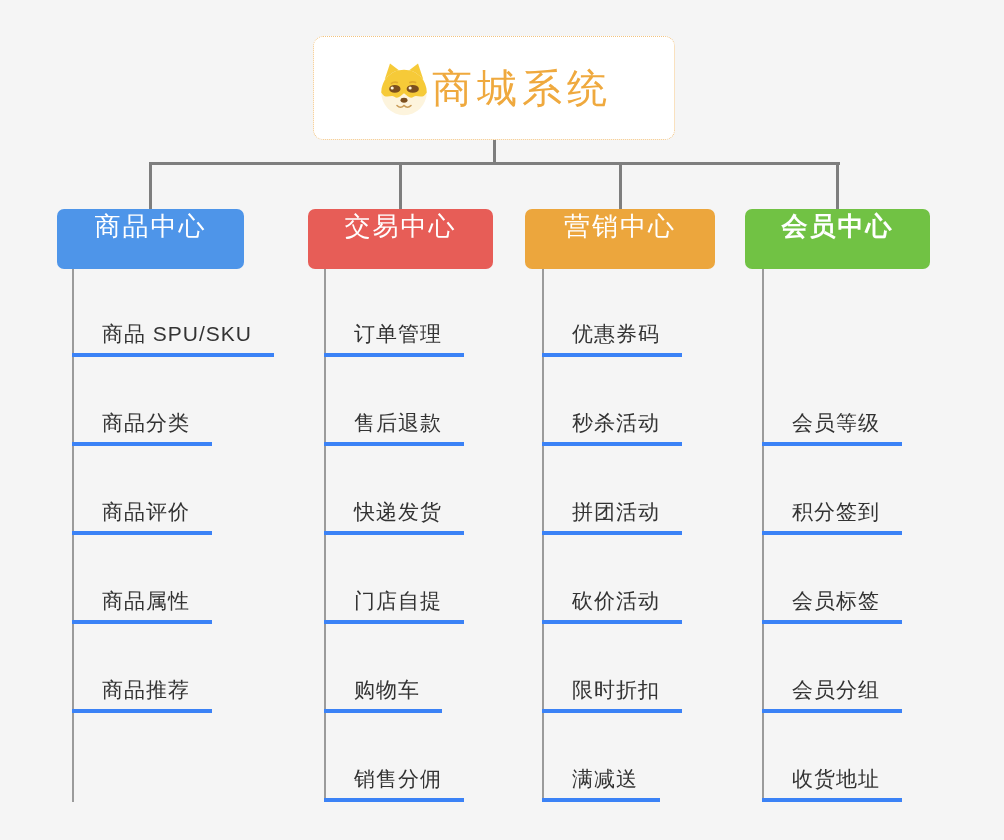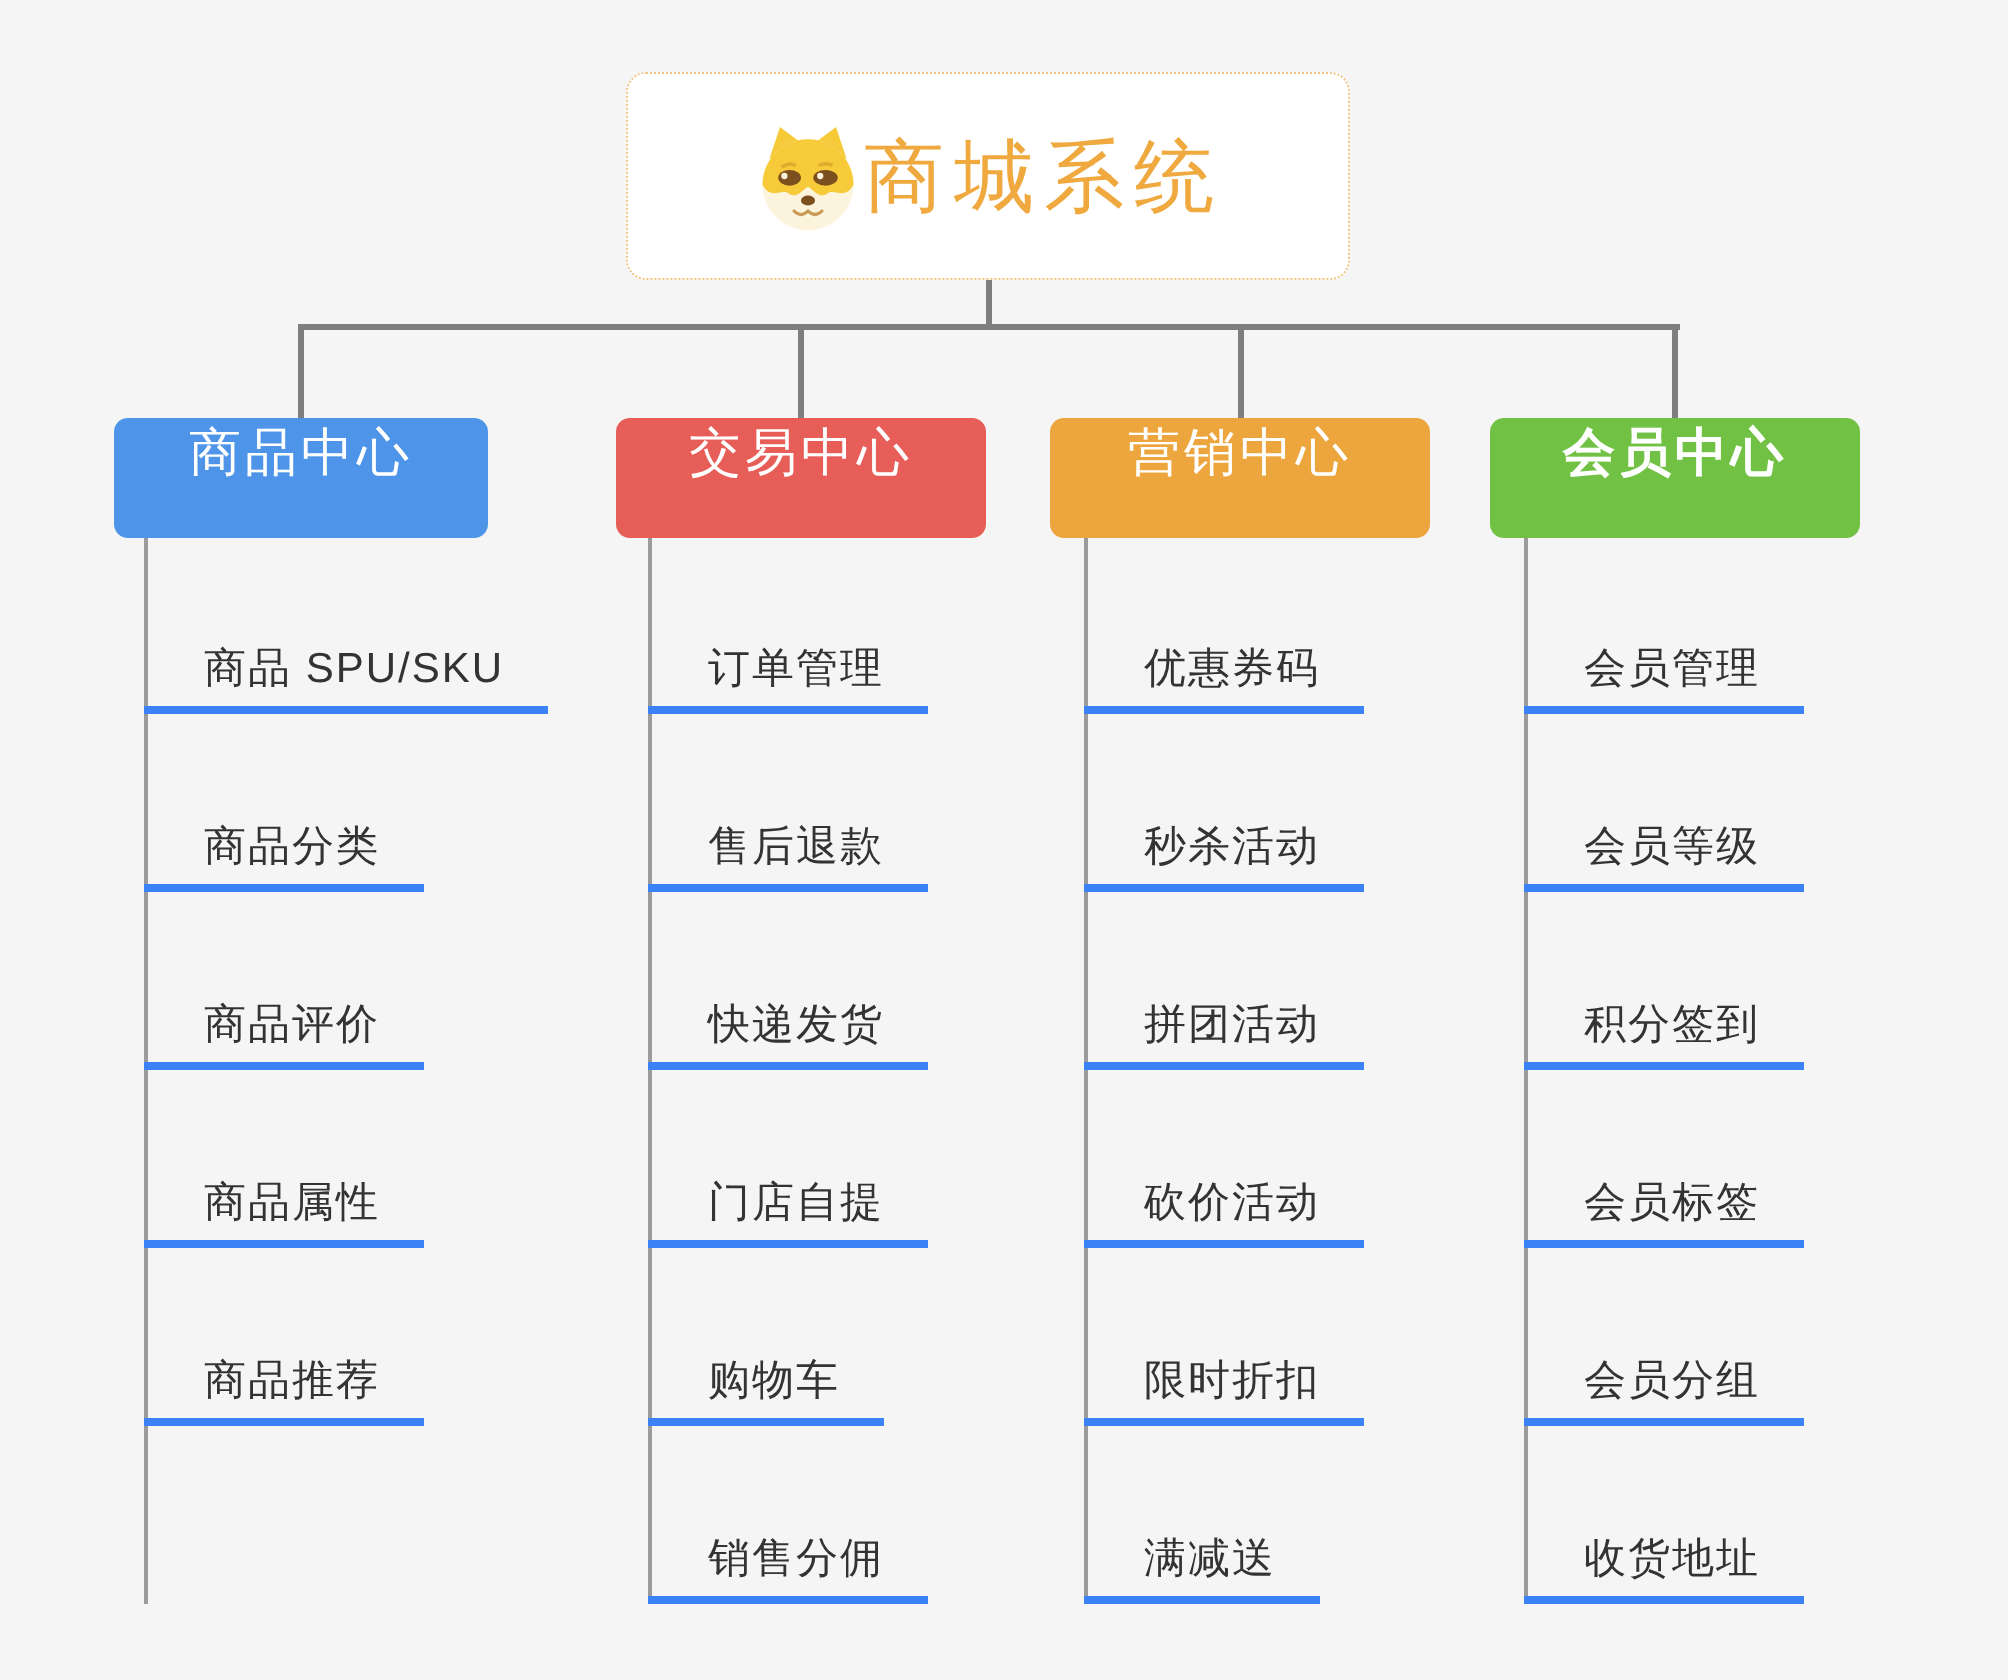--- a/index.html
+++ b/index.html
@@ -156,23 +156,20 @@
       <span>限时折扣</span>
     </div>
   <div class="sub-item cx3 r5">
       <span>满减送</span>
     </div>
 
   <div class="cat-box c4" style="background-color: rgb(113, 194, 68);">
     <span>会员中心</span>
   </div>
   <div class="spine s4"></div>
-  <div class="sub-item cx4 r0">
-      <span>会员管理</span>
-    </div>
   <div class="sub-item cx4 r1">
       <span>会员等级</span>
     </div>
   <div class="sub-item cx4 r2">
       <span>积分签到</span>
     </div>
   <div class="sub-item cx4 r3">
       <span>会员标签</span>
     </div>
   <div class="sub-item cx4 r4">

